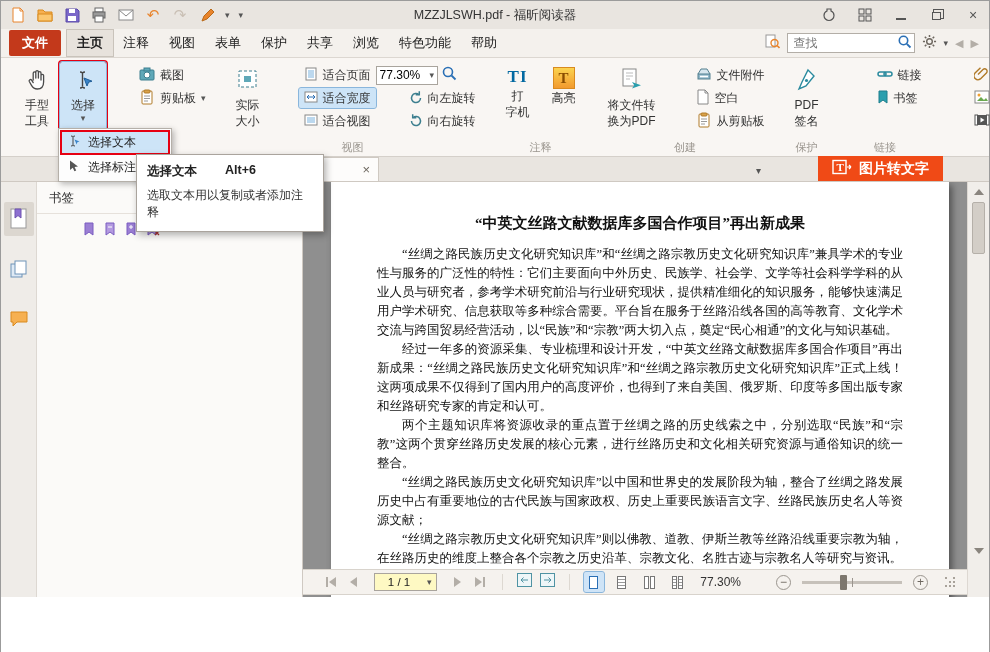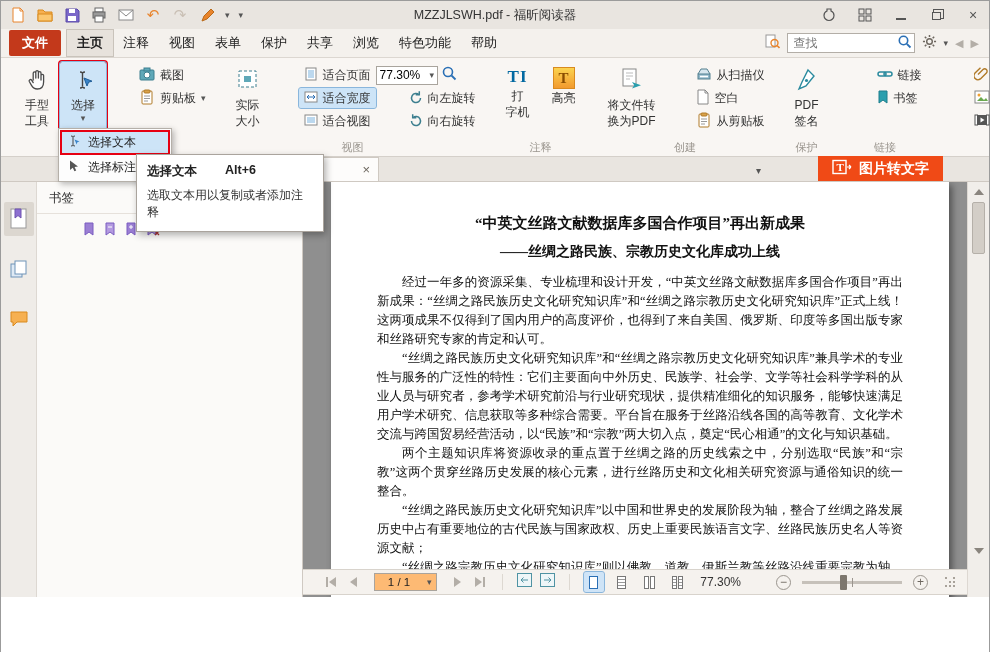--- a/index.html
+++ b/index.html
@@ -71,21 +71,21 @@
   .doc-body { margin-top:12px; }
   .doc-p { font-size:12.5px; line-height:19px; text-align:justify; text-indent:2em; }
 
   
   .statusbar { position:absolute; left:0; right:0; bottom:2px; height:26px; background:#f5f2ee; border-top:1px solid #d8d3cc; border-bottom:1px solid #d8d3cc; display:flex; align-items:center; padding:0 10px 0 20px; gap:8px; }
   .tri { width:0; height:0; border-style:solid; display:inline-block; }
   .tri.l { border-width:5px 7px 5px 0; border-color:transparent #b3aea7 transparent transparent; }
   .tri.r { border-width:5px 0 5px 7px; border-color:transparent transparent transparent #b3aea7; }
   .vbar { width:2px; height:10px; background:#b3aea7; display:inline-block; }
   .navpair { display:inline-flex; align-items:center; gap:1px; margin:0 3px; }
-  .pagebox { display:flex; align-items:center; background:#fdba74; border:1px solid #a9a49d; height:18px; padding:0 4px; margin:0 6px; gap:8px; }
+  .pagebox { display:flex; align-items:center; background:#fef9c3; border:1px solid #a9a49d; height:18px; padding:0 4px; margin:0 6px; gap:8px; }
   .pagebox .pval { font-size:11.5px; color:#222; min-width:40px; text-align:center; }
   .sb-sep { width:1px; height:16px; background:#ddd8d1; margin:0 6px; }
   .lay { width:20px; height:20px; display:flex; align-items:center; justify-content:center; gap:1px; border-radius:2px; }
   .lay.active { background:#cfe4f7; outline:1px solid #8ab6dc; }
   .pg1 { width:9px; height:13px; background:#fff; border:1px solid #2a6fb5; }
   .pg2 { width:9px; height:13px; border:1px solid #777; background:repeating-linear-gradient(#fff 0 2px,#999 2px 3px); }
   .pg3 { width:5px; height:13px; background:#fff; border:1px solid #777; }
   .pg4 { width:5px; height:13px; border:1px solid #777; background:repeating-linear-gradient(#fff 0 2px,#999 2px 3px); }
   .sb-zoom { margin-left:auto; display:flex; align-items:center; gap:9px; }
   .zpct { font-size:12px; color:#333; margin-right:26px; }
@@ -356,21 +356,21 @@
         <span class="lbl">将文件转</span>
         <span class="lbl">换为PDF</span>
       </div>
       <div class="smallcol">
         <div class="smallbtn">
           <span><svg width="16" height="16">
                 <path d="M2 8l3-5h6l3 5" fill="#d7e6ee" stroke="#55808f"></path>
                 <rect x="2" y="8" width="12" height="5" fill="#8fb6c9" stroke="#55808f"></rect>
                 <rect x="4" y="9.7" width="8" height="1.6" fill="#fff"></rect>
               </svg></span>
-          <span>从扫描仪</span>
+          <span>文件附件</span>
         </div>
         <div class="smallbtn">
           <span><svg width="14" height="16">
                 <path d="M2 1h7l3 3v11H2z" fill="#fff" stroke="#888"></path>
                 <path d="M9 1v3h3" fill="none" stroke="#888"></path>
               </svg></span>
           <span>空白</span>
         </div>
         <div class="smallbtn">
           <span><svg width="16" height="16">
@@ -509,24 +509,23 @@
         <span><svg width="14" height="14">
               <path d="M2 1h8v12l-4-3-4 3z" fill="#b39ae0" stroke="#7a5cc0"></path>
               <path d="M9 9l4 4M13 9l-4 4" stroke="#a33" stroke-width="1.3"></path>
             </svg></span>
       </div>
     </div>
 
     <div class="docarea">
       <div class="page">
         <div class="doc-title">“中英文丝路文献数据库多国合作项目”再出新成果</div>
-        <div class="doc-sub">——丝绸之路民族、宗教历史文化库成功上线</div>
         <div class="doc-body">
+          <p class="doc-p">“丝绸之路民族历史文化研究知识库”和“丝绸之路宗教历史文化研究知识库”兼具学术的专业性与服务的广泛性的特性：它们主要面向中外历史、民族学、社会学、文学等社会科学学科的从业人员与研究者，参考学术研究前沿与行业研究现状，提供精准细化的知识服务，能够快速满足用户学术研究、信息获取等多种综合需要。平台旨在服务于丝路沿线各国的高等教育、文化学术交流与跨国贸易经营活动，以“民族”和“宗教”两大切入点，奠定“民心相通”的文化与知识基础。</p>
           <p class="doc-p">经过一年多的资源采集、专业梳理和设计开发，“中英文丝路文献数据库多国合作项目”再出新成果：“丝绸之路民族历史文化研究知识库”和“丝绸之路宗教历史文化研究知识库”正式上线！这两项成果不仅得到了国内用户的高度评价，也得到了来自美国、俄罗斯、印度等多国出版专家和丝路研究专家的肯定和认可。</p>
-          <p class="doc-p">“丝绸之路民族历史文化研究知识库”和“丝绸之路宗教历史文化研究知识库”兼具学术的专业性与服务的广泛性的特性：它们主要面向中外历史、民族学、社会学、文学等社会科学学科的从业人员与研究者，参考学术研究前沿与行业研究现状，提供精准细化的知识服务，能够快速满足用户学术研究、信息获取等多种综合需要。平台旨在服务于丝路沿线各国的高等教育、文化学术交流与跨国贸易经营活动，以“民族”和“宗教”两大切入点，奠定“民心相通”的文化与知识基础。</p>
           <p class="doc-p">两个主题知识库将资源收录的重点置于丝绸之路的历史线索之中，分别选取“民族”和“宗教”这两个贯穿丝路历史发展的核心元素，进行丝路历史和文化相关研究资源与通俗知识的统一整合。</p>
           <p class="doc-p">“丝绸之路民族历史文化研究知识库”以中国和世界史的发展阶段为轴，整合了丝绸之路发展历史中占有重要地位的古代民族与国家政权、历史上重要民族语言文字、丝路民族历史名人等资源文献；</p>
           <p class="doc-p">“丝绸之路宗教历史文化研究知识库”则以佛教、道教、伊斯兰教等丝路沿线重要宗教为轴，在丝路历史的维度上整合各个宗教之历史沿革、宗教文化、名胜古迹与宗教名人等研究与资讯。</p>
         </div>
       </div>
 
       <div class="statusbar">
         <span class="navpair">
             <span class="vbar"></span>
             <span class="tri l"></span>

